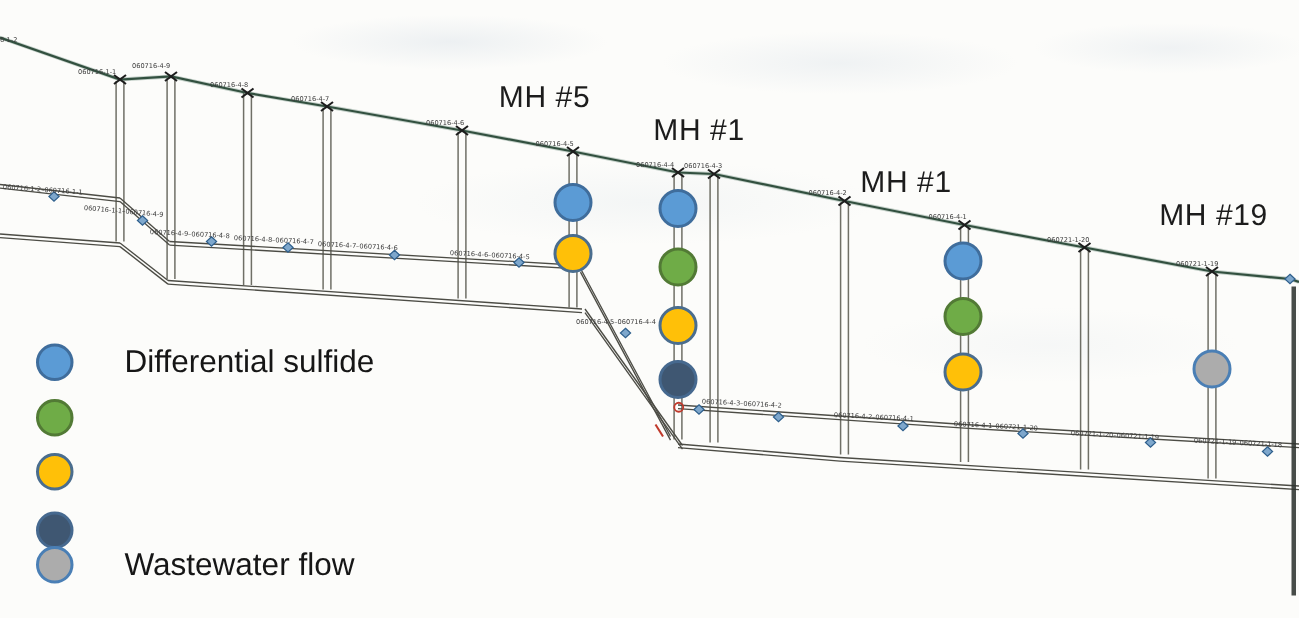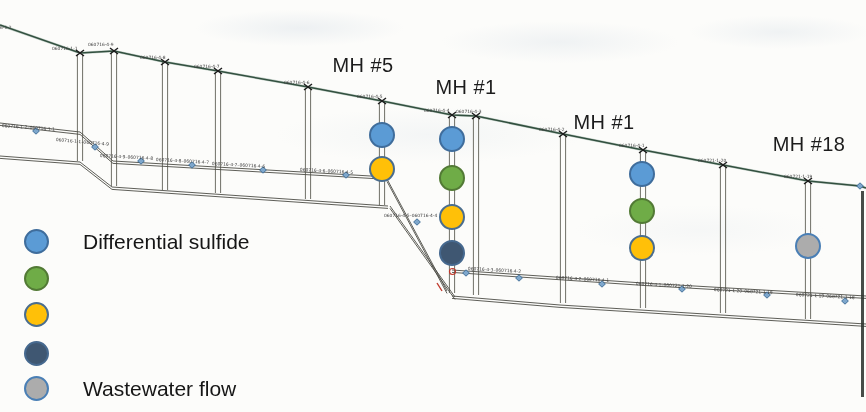--- a/index.html
+++ b/index.html
@@ -114,37 +114,37 @@
       <path d="M845,297.8 L848.4,301 L845,304.2 L841.6,301 Z" fill="#7ea7cc" stroke="#2e5f8c" stroke-width="0.8"></path>
       <path d="M860,182.8 L863.4,186 L860,189.2 L856.6,186 Z" fill="#7ea7cc" stroke="#2e5f8c" stroke-width="0.8"></path>
       <rect x="861" y="191" width="3" height="206" fill="#2d332f" opacity="0.88"></rect>
       <circle cx="452.5" cy="271.5" r="3" fill="none" stroke="#c0392b" stroke-width="1.2"></circle>
       <line x1="437" y1="283" x2="442" y2="291" stroke="#c0392b" stroke-width="1.4"></line>
     </svg>
 
   <div class="mh-label" style="left:363px;top:54px">MH #5</div>
   <div class="mh-label" style="left:466px;top:76px">MH #1</div>
   <div class="mh-label" style="left:604px;top:111px">MH #1</div>
-  <div class="mh-label" style="left:809px;top:133px">MH #18</div>
+  <div class="mh-label" style="left:809px;top:133px">MH #19</div>
 
   <div class="legend">
     <div class="legend-row" style="top:228px">
       <span class="legend-dot" style="background: rgb(91, 155, 213); border-color: rgb(63, 109, 156);"></span>
       <span class="legend-label">Differential sulfide</span>
     </div>
     <div class="legend-row" style="top:265px">
       <span class="legend-dot" style="background: rgb(111, 172, 71); border-color: rgb(82, 122, 53);"></span>
     </div>
     <div class="legend-row" style="top:301px">
       <span class="legend-dot" style="background: rgb(255, 192, 8); border-color: rgb(74, 109, 142);"></span>
     </div>
     <div class="legend-row" style="top:340px">
       <span class="legend-dot" style="background: rgb(63, 87, 114); border-color: rgb(70, 105, 143);"></span>
     </div>
-    <div class="legend-row" style="top:375px">
+    <div class="legend-row" style="top:363px">
       <span class="legend-dot" style="background: rgb(172, 172, 172); border-color: rgb(74, 127, 181);"></span>
       <span class="legend-label">Wastewater flow</span>
     </div>
   </div>
 
 <span class="tiny" style="left: 0px; top: 26px;">6-1-2</span>
     <span class="tiny" style="left: 52px; top: 47px;">060716-1-1</span>
     <span class="tiny" style="left: 88px; top: 43px;">060716-4-9</span>
     <span class="tiny" style="left: 140px; top: 56px;">060716-4-8</span>
     <span class="tiny" style="left: 194px; top: 65px;">060716-4-7</span>

